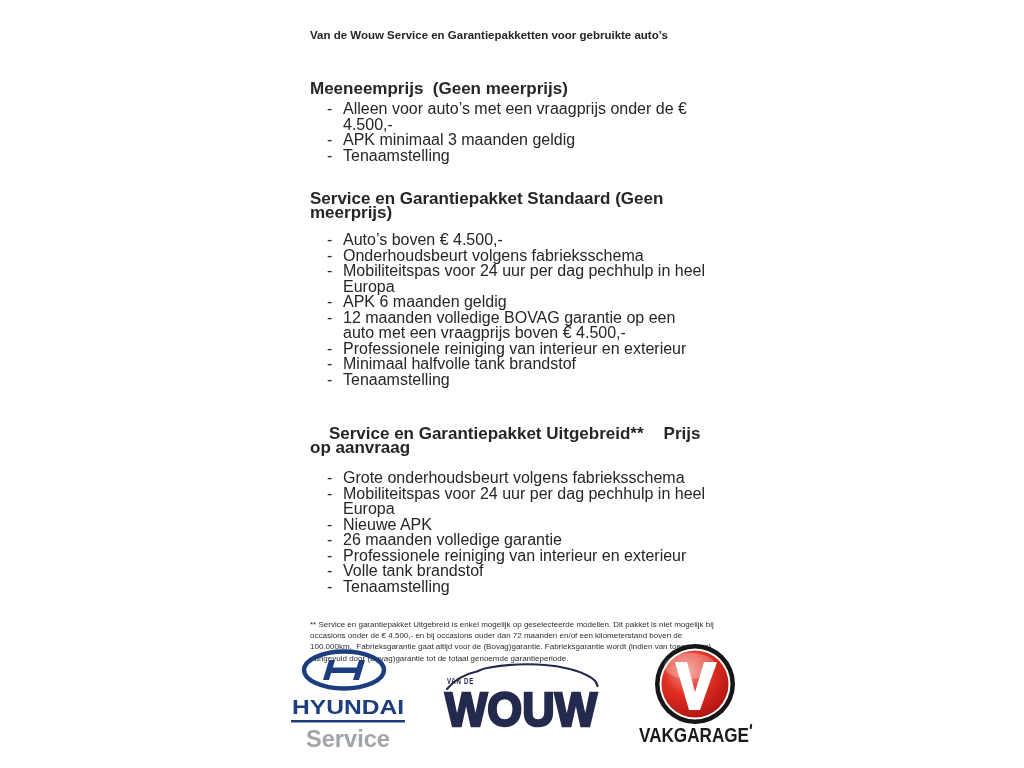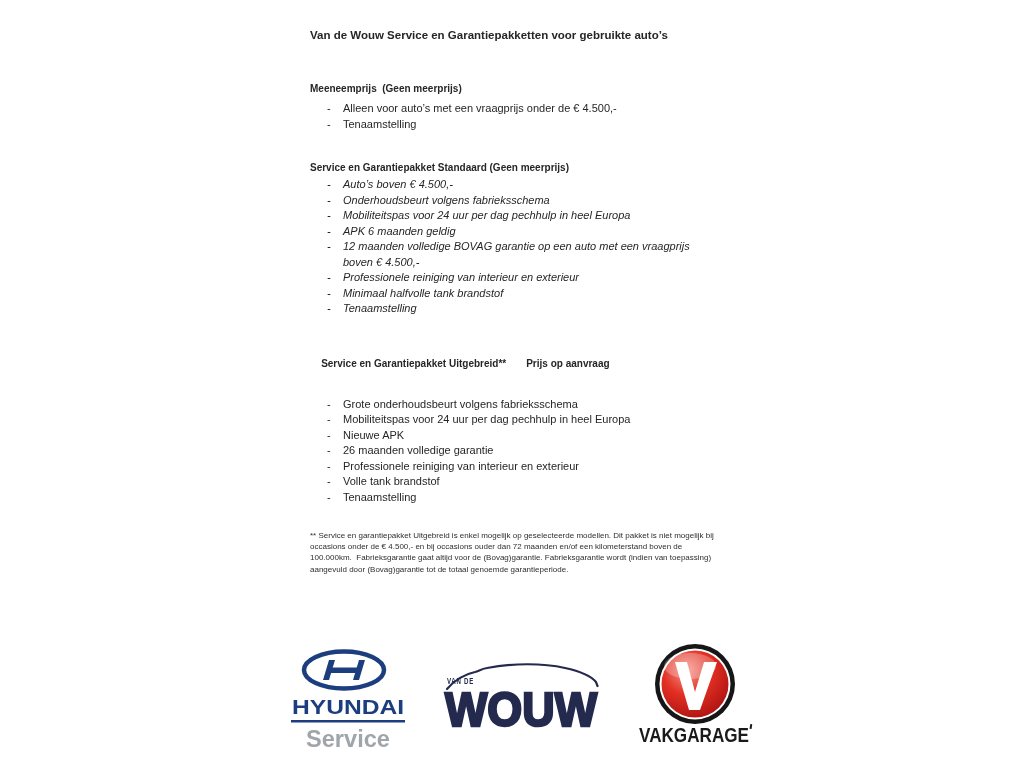--- a/index.html
+++ b/index.html
@@ -3,31 +3,31 @@
 <meta charset="utf-8">
 <style>
   * { margin:0; padding:0; box-sizing:border-box; }
   html,body { width:1024px; height:768px; background:#ffffff; overflow:hidden; }
   body { font-family:"Liberation Sans", sans-serif; color:#262626; position:relative; }
 
   .doc { position:absolute; left:310px; top:28px; width:412px; }
 
   .title { font-size:11.5px; font-weight:bold; line-height:15px; text-align:left; white-space:pre-wrap; }
 
-  .sec-heading { font-size:10px; font-weight:bold; line-height:14px; white-space:pre-wrap; }
+  .sec-heading { font-size:17px; font-weight:bold; line-height:14px; white-space:pre-wrap; }
   .sec-heading.h1 { margin-top:39px; }
   .sec-heading.h2 { margin-top:29px; }
   .sec-heading.h3 { margin-top:26px; }
   .price-note { margin-left:20px; }
 
   ul.dash { list-style:none; padding-left:17px; }
   ul.dash.l1 { margin-top:5px; }
-  ul.dash.l2 { margin-top:2px;font-style:italic; }
-  ul.dash.l3 { margin-top:12px; }
-  ul.dash li { position:relative; padding-left:16px; font-size:11px; line-height:15.5px; max-width:378px; }
+  ul.dash.l2 { margin-top:12px; }
+  ul.dash.l3 { margin-top:1px; }
+  ul.dash li { position:relative; padding-left:16px; font-size:16px; line-height:15.5px; max-width:378px; }
   ul.dash li::before { content:"-"; position:absolute; left:0; top:0; }
 
   .para { margin-top:30px; font-size:11px; line-height:15.5px; max-width:406px; }
 
   .footnote { margin-top:25px; font-size:8px; line-height:11.2px; max-width:408px; white-space:pre-wrap; color:#2e2e2e; }
 
   .logo { position:absolute; }
   .logo-hyundai  { left:291px; top:648px; width:114px; height:104px; }
   .logo-wouw     { left:443px; top:662px; width:158px; height:72px;  }
   .logo-vakgarage{ left:637px; top:640px; width:116px; height:118px; }
@@ -36,20 +36,21 @@
 </head>
 <body>
 
 <div class="doc">
 
   <div class="title">Van de Wouw Service en Garantiepakketten voor gebruikte auto’s</div>
 
   <div class="sec-heading h1">Meeneemprijs  (Geen meerprijs)</div>
   <ul class="dash l1">
     <li>Alleen voor auto’s met een vraagprijs onder de € 4.500,-</li>
+    <li>APK minimaal 3 maanden geldig</li>
     <li>Tenaamstelling</li>
   </ul>
 
   <div class="sec-heading h2">Service en Garantiepakket Standaard (Geen meerprijs)</div>
   <ul class="dash l2">
     <li>Auto’s boven € 4.500,-</li>
     <li>Onderhoudsbeurt volgens fabrieksschema</li>
     <li>Mobiliteitspas voor 24 uur per dag pechhulp in heel Europa</li>
     <li>APK 6 maanden geldig</li>
     <li>12 maanden volledige BOVAG garantie op een auto met een vraagprijs boven € 4.500,-</li>

